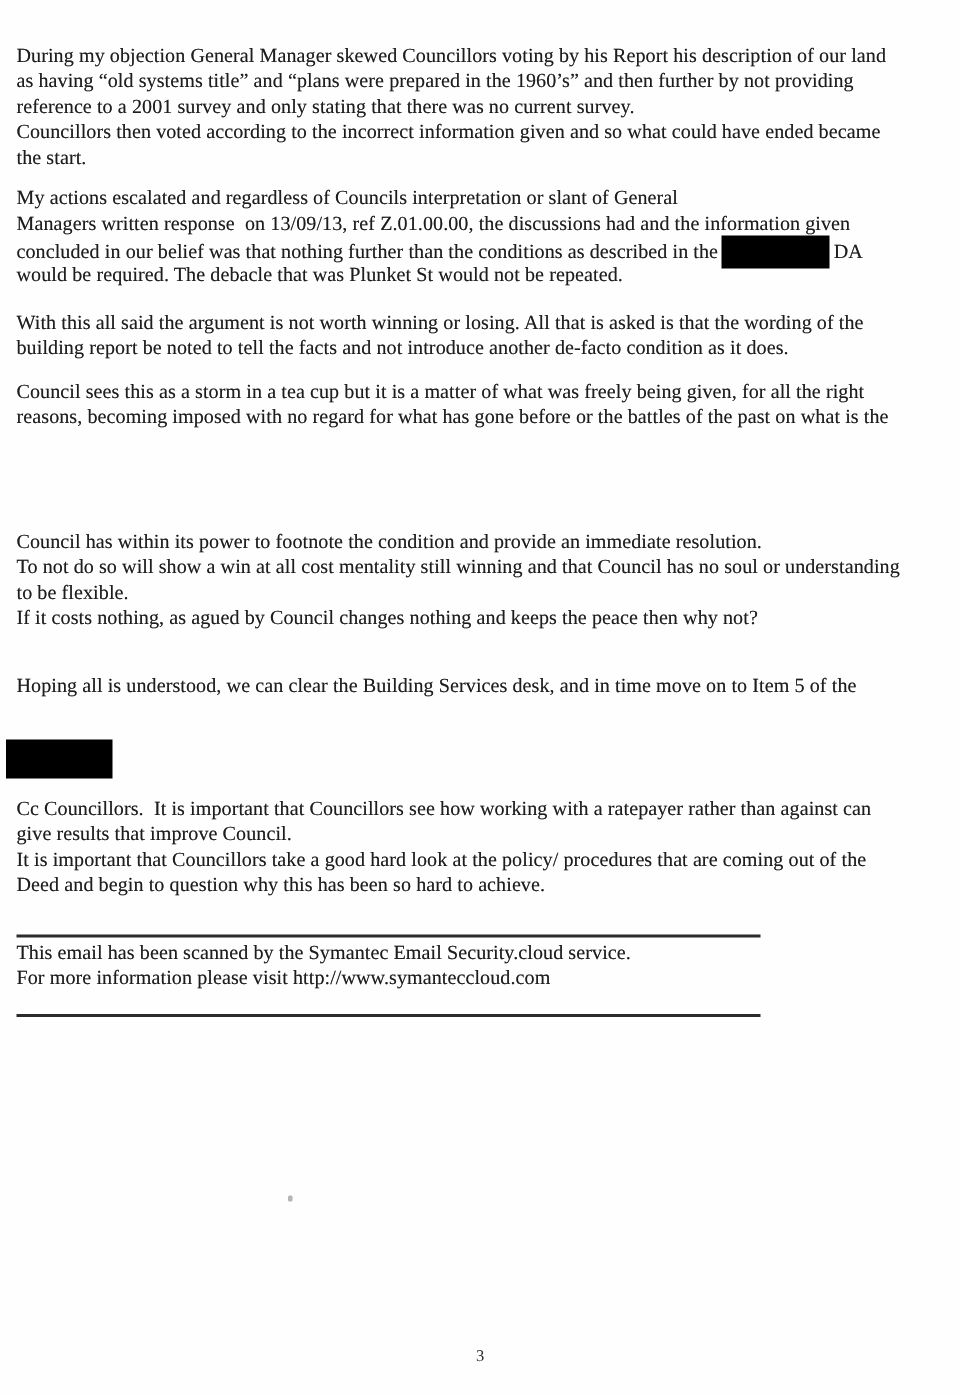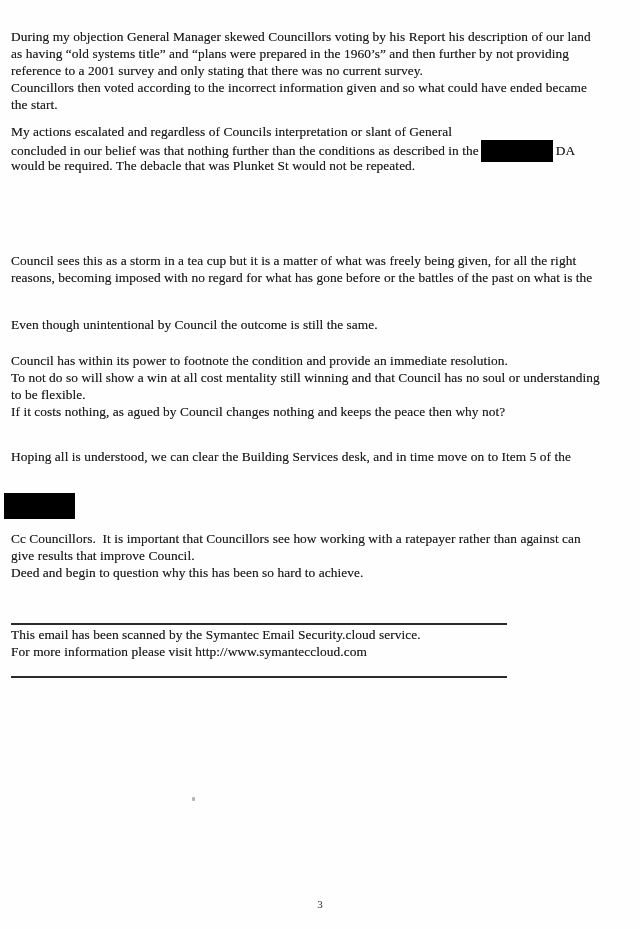--- a/index.html
+++ b/index.html
@@ -82,50 +82,53 @@
   <div class="para" style="top:28px">
     <div class="line">During my objection General Manager skewed Councillors voting by his Report his description of our land</div>
     <div class="line">as having “old systems title” and “plans were prepared in the 1960’s” and then further by not providing</div>
     <div class="line">reference to a 2001 survey and only stating that there was no current survey.</div>
     <div class="line">Councillors then voted according to the incorrect information given and so what could have ended became</div>
     <div class="line">the start.</div>
   </div>
 
   <div class="para" style="top:123px">
     <div class="line">My actions escalated and regardless of Councils interpretation or slant of General</div>
+    <div class="line">Managers written response  on 13/09/13, ref Z.01.00.00, the discussions had and the information given</div>
     <div class="line"><span>concluded in our belief was that nothing further than the conditions as described in the</span><span class="redact-gap"></span><span>DA</span></div>
     <div class="line">would be required. The debacle that was Plunket St would not be repeated.</div>
   </div>
 
+  <div class="para" style="top:206px">
+    <div class="line">With this all said the argument is not worth winning or losing. All that is asked is that the wording of the</div>
+    <div class="line">building report be noted to tell the facts and not introduce another de-facto condition as it does.</div>
+  </div>
 
   <div class="para" style="top:252px">
     <div class="line">Council sees this as a storm in a tea cup but it is a matter of what was freely being given, for all the right</div>
     <div class="line">reasons, becoming imposed with no regard for what has gone before or the battles of the past on what is the</div>
   </div>
 
-  <div class="para" style="top:316px">
-    <div class="line">Even though unintentional by Council the outcome is still the same.</div>
-  </div>
 
   <div class="para" style="top:352px">
     <div class="line">Council has within its power to footnote the condition and provide an immediate resolution.</div>
     <div class="line">To not do so will show a win at all cost mentality still winning and that Council has no soul or understanding</div>
     <div class="line">to be flexible.</div>
     <div class="line">If it costs nothing, as agued by Council changes nothing and keeps the peace then why not?</div>
   </div>
 
   <div class="para" style="top:448px">
     <div class="line">Hoping all is understood, we can clear the Building Services desk, and in time move on to Item 5 of the</div>
   </div>
 
   <div class="redaction-block"></div>
 
   <div class="para" style="top:530px">
     <div class="line">Cc Councillors.  It is important that Councillors see how working with a ratepayer rather than against can</div>
     <div class="line">give results that improve Council.</div>
+    <div class="line">It is important that Councillors take a good hard look at the policy/ procedures that are coming out of the</div>
     <div class="line">Deed and begin to question why this has been so hard to achieve.</div>
   </div>
 
   <div class="hr hr-top"></div>
 
   <div class="para" style="top:626px">
     <div class="line">This email has been scanned by the Symantec Email Security.cloud service.</div>
     <div class="line">For more information please visit http://www.symanteccloud.com</div>
   </div>
 

